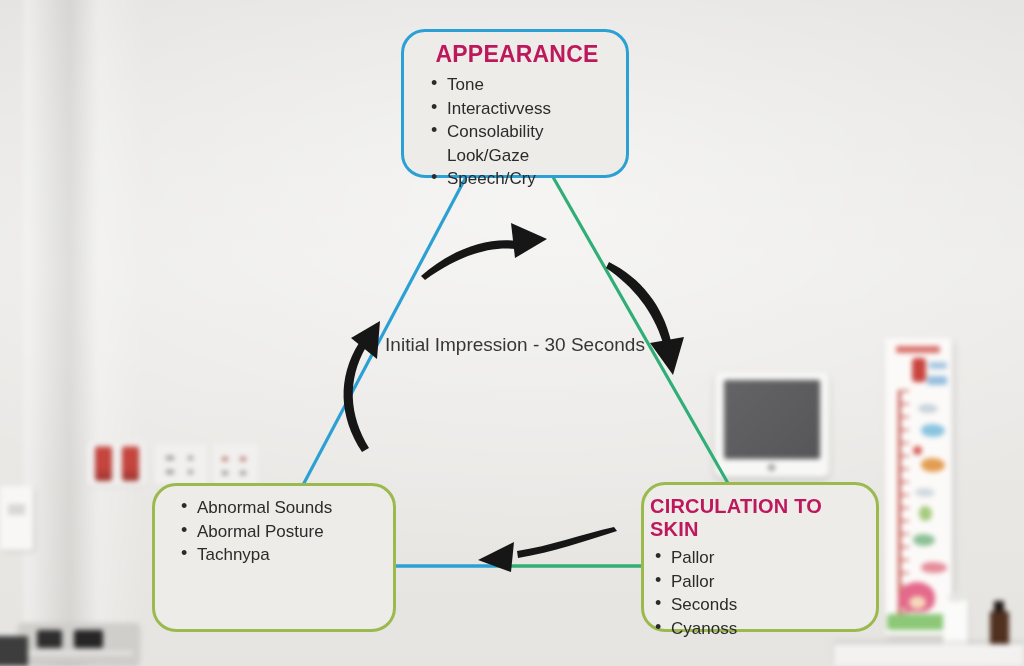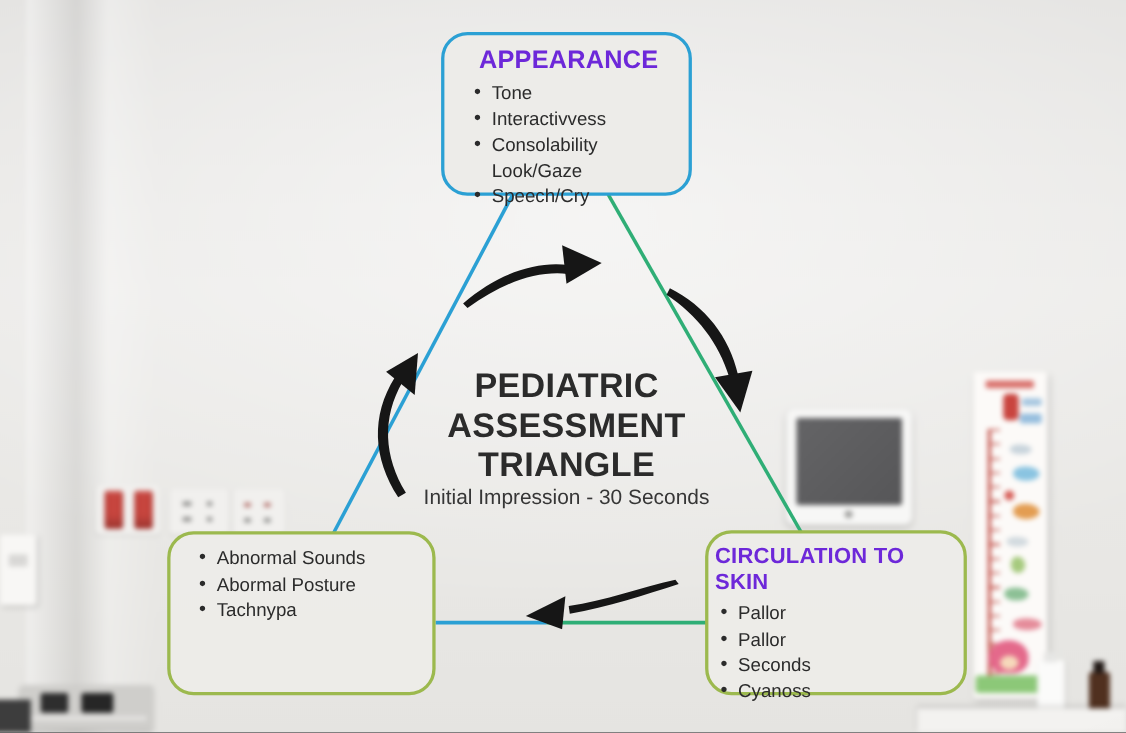--- a/index.html
+++ b/index.html
@@ -52,21 +52,21 @@
   .vignette { position:absolute; inset:0; pointer-events:none;
     background:radial-gradient(135% 115% at 50% 42%, rgba(0,0,0,0) 60%, rgba(0,0,0,0.12) 100%); }
 
   
   .fg { position:absolute; inset:0; }
   svg.lines { position:absolute; left:0; top:0; }
   .panel { position:absolute; border:3px solid #999; border-radius:24px;
     background:rgba(236,235,232,0.97); color:#262626; }
   .panel-blue { border-color:#2ba0d4; }
   .panel-green { border-color:#9cb94e; }
-  .panel .title { font-weight:bold; color:#6d28d9; letter-spacing:0.2px; }
+  .panel .title { font-weight:bold; color:#be185d; letter-spacing:0.2px; }
   .panel ul { list-style:none; }
   .panel li { position:relative; font-size:17px; line-height:23.5px; color:#2b2b2b; padding-left:17px; }
   .panel li::before { content:"\2022"; position:absolute; left:1px; top:-1px; font-size:18px; color:#2b2b2b; }
 
   .p-appearance { left:401px; top:29px; width:228px; height:149px; padding:9px 8px 0 26px; }
   .p-appearance .title { font-size:23px; text-align:center; margin:0 14px 5px 0; }
   .p-breathing { left:152px; top:483px; width:244px; height:149px; padding:10px 6px 0 11px; }
   .p-breathing .title { font-size:20px; margin-bottom:5px; }
   .p-breathing ul { padding-left:14px; }
   .p-circulation { left:641px; top:482px; width:238px; height:150px; padding:10px 6px 0 6px; }
@@ -199,22 +199,17 @@
       <div class="title">CIRCULATION TO SKIN</div>
       <ul>
         <li>Pallor</li>
         <li>Pallor</li>
         <li>Seconds</li>
         <li>Cyanoss</li>
       </ul>
     </div>
 
     <div class="center-block">
-      <div class="big">
-        <div>PEDIATRIC</div>
-        <div>ASSESSMENT</div>
-        <div>TRIANGLE</div>
-      </div>
       <div class="sub">Initial Impression - 30 Seconds</div>
     </div>
 
   </div>
 </div>
 
 </body></html>

